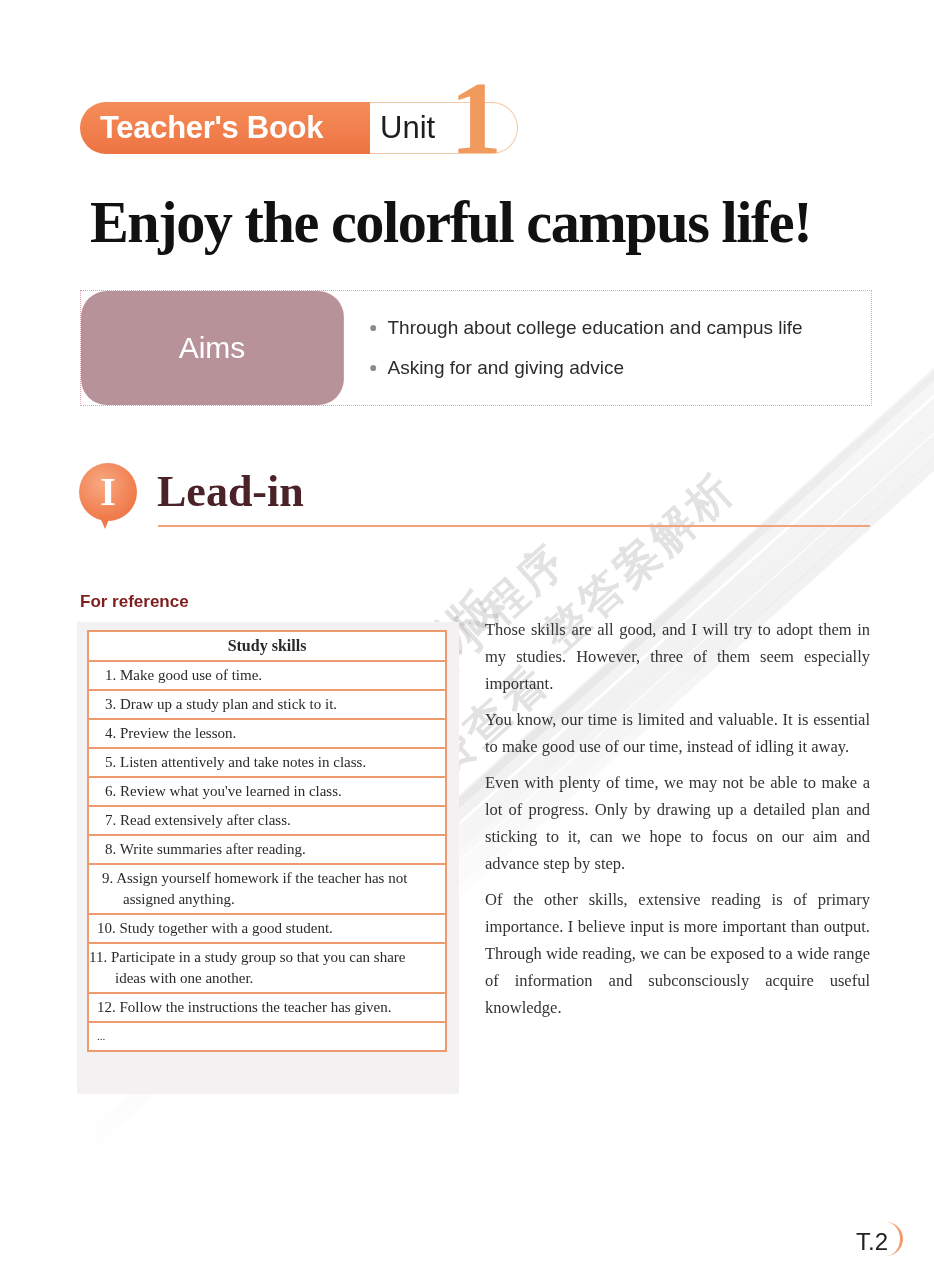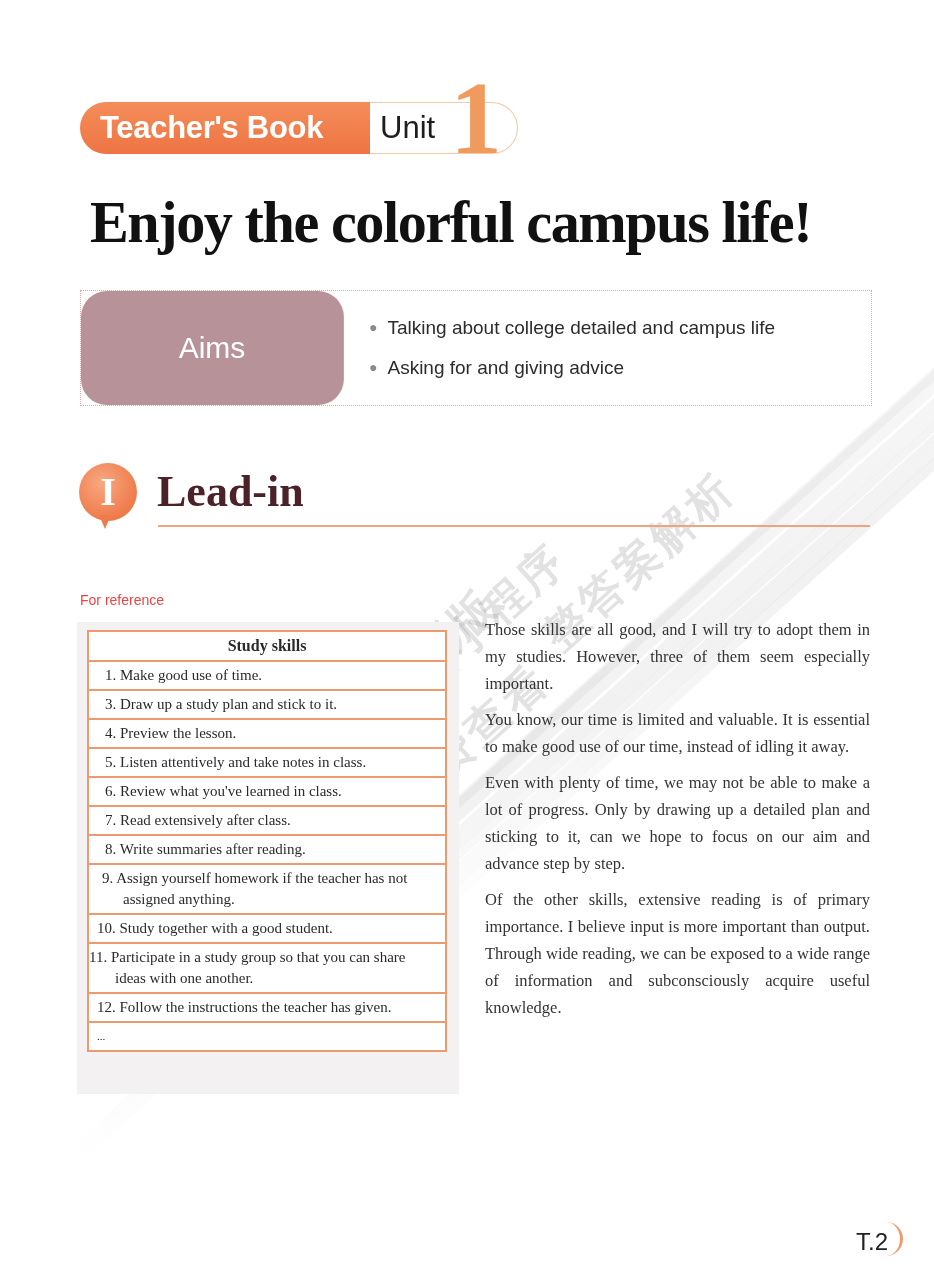--- a/index.html
+++ b/index.html
@@ -87,21 +87,21 @@
     position: absolute; left: 157px; top: 466px; margin: 0;
     font-family: "Liberation Serif", serif; font-weight: bold; font-size: 44px; color: #4a2228;
   }
   .section-rule {
     position: absolute; left: 158px; top: 525px; width: 712px; height: 2px;
     background: #eea47e;
   }
 
   .for-ref {
     position: absolute; left: 80px; top: 592px; font-family: "Liberation Sans", sans-serif;
-    font-weight: normal; font-size: 14px; color: #ef4444;
+    font-weight: bold; font-size: 17px; color: #7f1d1d;
   }
 
   
   .table-wrap {
     position: absolute; left: 77px; top: 622px; width: 382px; height: 472px;
     background: #f4f1f3;
   }
   table.skills {
     position: absolute; left: 10px; top: 8px; width: 360px; border-collapse: collapse;
     background: #fff; font-family: "Liberation Serif", serif; font-size: 15px; color: #2a2a2a;
@@ -151,21 +151,21 @@
   <div class="unit-box"></div>
   <div class="unit-label">Unit</div>
   <div class="unit-number">1</div>
 </div>
 
 <h1 class="page-title">Enjoy the colorful campus life!</h1>
 
 <div class="aims">
   <div class="aims-label">Aims</div>
   <ul class="aims-list">
-    <li><span class="bullet">●</span><span>Talking about college detailed and campus life</span></li>
+    <li><span class="bullet">●</span><span>Through about college education and campus life</span></li>
     <li><span class="bullet">●</span><span>Asking for and giving advice</span></li>
   </ul>
 </div>
 
 <div class="section-badge">I</div>
 <h2 class="section-title">Lead-in</h2>
 <div class="section-rule"></div>
 
 <div class="for-ref">For reference</div>
 

